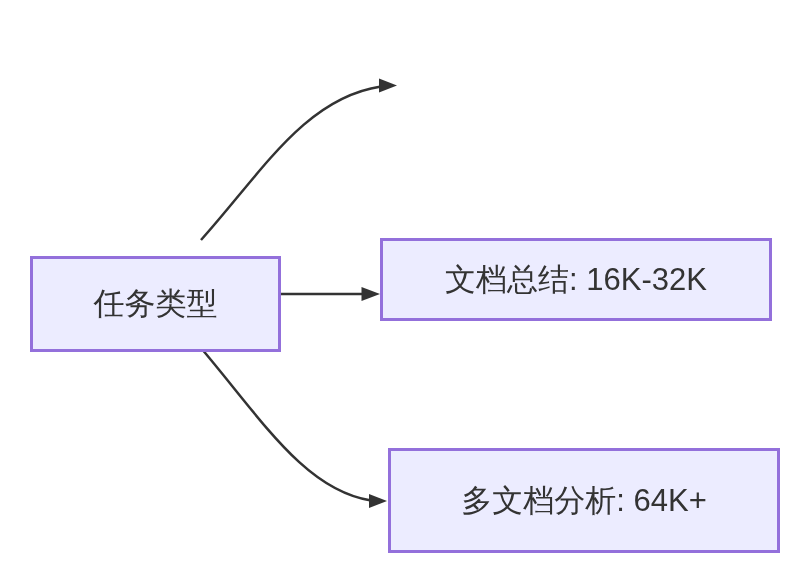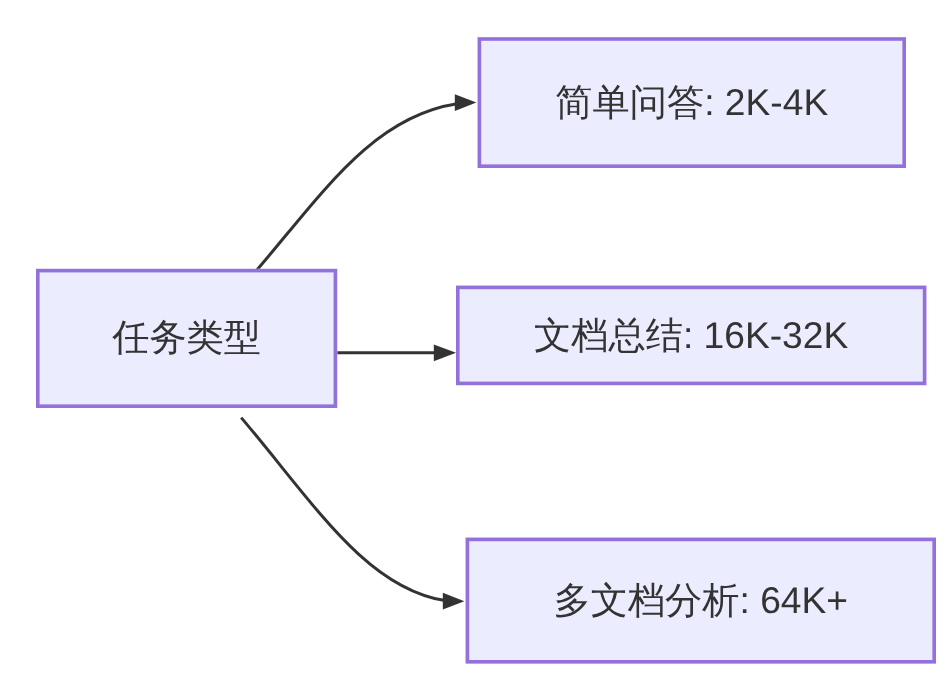--- a/index.html
+++ b/index.html
@@ -29,21 +29,21 @@
     border: 3px solid #9370DB;
     color: #333333;
     font-size: 31px;
     line-height: 1.2;
     display: flex;
     align-items: center;
     justify-content: center;
     text-align: center;
     white-space: nowrap;
   }
-  .node-root   { left: 30px;  top: 224px; width: 251px; height: 116px; text-align: right; }
+  .node-root   { left: 30px;  top: 256px; width: 251px; height: 96px; text-align: right; }
   .node-top    { left: 398px; top: 31px;  width: 357px; height: 109px; }
   .node-middle { left: 380px; top: 238px; width: 392px; height: 83px; }
   .node-bottom { left: 388px; top: 448px; width: 392px; height: 105px; }
   .edge-path {
     fill: none;
     stroke: #333333;
     stroke-width: 2.5px;
   }
   .arrowhead {
     fill: #333333;
@@ -63,23 +63,20 @@
     <polygon class="arrowhead" points="380,294 361.5,287 361.5,301"></polygon>
 
     <path class="edge-path" d="M 201 348 C 262 420, 305 490, 371 500.5"></path>
     <polygon class="arrowhead" points="387,501 369,494 369,508"></polygon>
   </svg>
 
   <div class="node node-root">
     <span>任务类型</span>
   </div>
 
-  <div class="node node-top">
-    <span>简单问答: 2K-4K</span>
-  </div>
 
   <div class="node node-middle">
     <span>文档总结: 16K-32K</span>
   </div>
 
   <div class="node node-bottom">
     <span>多文档分析: 64K+</span>
   </div>
 
 </div>

